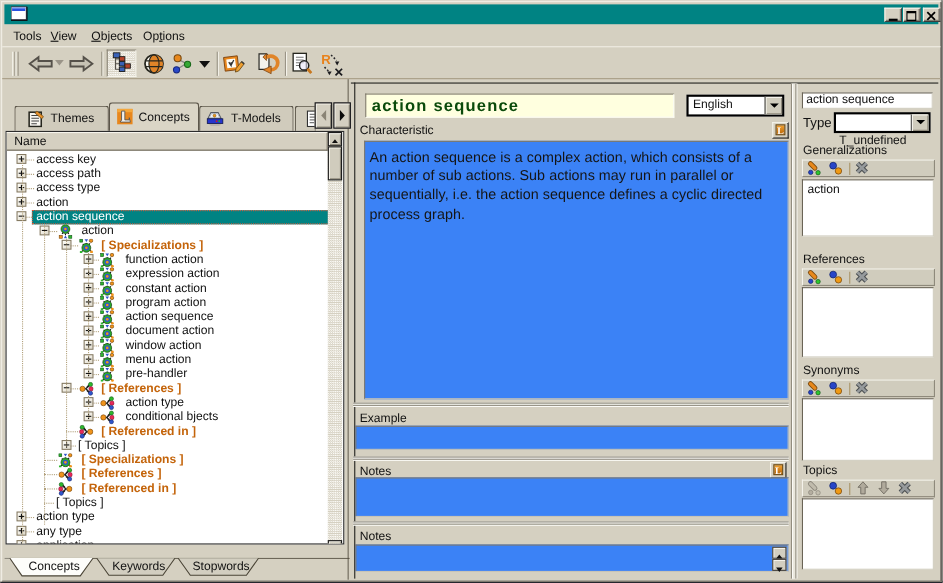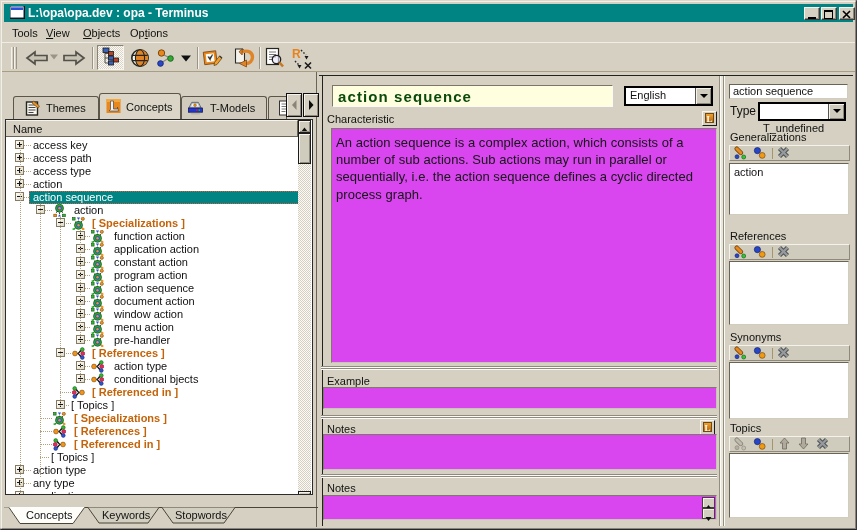--- a/index.html
+++ b/index.html
@@ -28,21 +28,21 @@
 .exp i{position:absolute;left:1px;top:3px;width:5px;height:1px;background:#141414}
 .exp.plus b{position:absolute;left:3px;top:1px;width:1px;height:5px;background:#141414}
 .vg{position:absolute;width:1px;border-left:1px dotted #b2a17c}
 .hg{position:absolute;height:1px;border-top:1px dotted #b2a17c}
 .nico{position:absolute;width:13px;height:13px}
 #vsb{position:absolute;left:292px;top:0px;width:13px;height:388px;background:conic-gradient(#fbfaf6 90deg,#d5d0c1 90deg 180deg,#fbfaf6 180deg 270deg,#d5d0c1 270deg) 0 0/2px 2px}
 .sbtn{position:absolute;left:292px;width:13px;background:#d0ccbd;border:1px solid #1c1c1c;box-shadow:inset 1px 1px 0 #f4f2ea,inset -1px -1px 0 #8e897b}
 #btabs{position:absolute;left:0px;top:435px;width:314px;height:18px;font-size:11px;color:#111}
 #midpanel{position:absolute;left:319px;top:76px;width:399px;height:450px}
 .lbl{position:absolute;font-size:11px;color:#111}
-.wbox{position:absolute;background:#d946ef;border-top:1px solid #80786a;border-left:1px solid #80786a;border-right:1px solid #c8c4b6;border-bottom:1px solid #c8c4b6}
+.wbox{position:absolute;background:#3b82f6;border-top:1px solid #80786a;border-left:1px solid #80786a;border-right:1px solid #c8c4b6;border-bottom:1px solid #c8c4b6}
 .ridge{position:absolute;height:3px;border-top:1px solid #8e8a7e;border-bottom:1px solid #8e8a7e;background:#fbfaf6;box-shadow:0 1px 0 #fbfaf6}
 .icobtn{position:absolute;width:15px;height:15px;background:#d5d0c1;border-top:1px solid #f6f4ec;border-left:1px solid #f6f4ec;border-right:1px solid #1c1c1c;border-bottom:1px solid #1c1c1c}
 .licon{position:absolute;left:2px;top:1px;width:9px;height:10px;background:linear-gradient(180deg,#f0a030,#b96608);border:1px solid #6e4a10;color:#fff;font-weight:bold;font-size:9px;line-height:10px;text-align:center;font-family:"Liberation Serif",serif}
 #rpanel{position:absolute;left:722px;top:76px;width:135px;height:450px}
 .combo{position:absolute;background:#fff;border:2px solid #000}
 .combtn{position:absolute;right:0px;top:0px;width:16px;background:#d0ccbd;border-left:1px solid #555;box-shadow:inset 1px 1px 0 #f4f2ea,inset -1px -1px 0 #8e897b}
 .carr{position:absolute;width:0;height:0;border-left:4px solid transparent;border-right:4px solid transparent;border-top:4px solid #000}
 .rtb{position:absolute;left:7px;width:121px;height:16px;background:#d0ccbd;border-top:1px solid #f4f2ea;border-left:1px solid #f4f2ea;border-right:1px solid #8e897b;border-bottom:1px solid #8e897b}
 .rlist{position:absolute;left:7px;width:120px;background:#fff;border-top:1px solid #6a6456;border-left:1px solid #6a6456;border-right:1px solid #d0ccbe;border-bottom:1px solid #d0ccbe;font-size:11px;color:#111}
 </style></head><body>
@@ -50,21 +50,20 @@
 <div id="inhl"></div>
 <div id="title">
  <svg class="abs" style="left:6px;top:2px" width="16" height="14" viewBox="0 0 16 14">
       <rect x="0" y="0" width="15" height="13" fill="#000"></rect>
       <rect x="0" y="0" width="14" height="12" fill="#fff"></rect>
       <rect x="1" y="1" width="12" height="3" fill="#2a50e0"></rect>
       <rect x="1" y="1" width="12" height="1" fill="#6a90f0"></rect>
       <rect x="1" y="4" width="12" height="7" fill="#fff"></rect>
       <rect x="0" y="0" width="14" height="12" fill="none" stroke="#223" stroke-width="1"></rect>
     </svg>
- <span class="txt">L:\opa\opa.dev : opa - Terminus</span>
  <div class="capbtn" style="left:800px">
       <div class="abs" style="left:3px;top:9px;width:8px;height:2px;background:#000"></div>
     </div>
  <div class="capbtn" style="left:817px">
       <div class="abs" style="left:2px;top:2px;width:9px;height:9px;border:1px solid #000;border-top:2px solid #000"></div>
     </div>
  <div class="capbtn" style="left:835px"><svg width="14" height="12">
         <path d="M3 2 L10 9 M10 2 L3 9" stroke="#000" stroke-width="1.6"></path>
       </svg></div>
 </div>
@@ -246,21 +245,21 @@
       </svg>
 <div class="trow" style="left:108px;top:110px">function action</div>
 <div class="hg" style="left:74px;top:129px;width:10px"></div>
 <div class="exp plus" style="left:69.5px;top:124px">
         <i></i>
         <b></b>
       </div>
 <svg class="nico" style="left:85px;top:123px" width="13" height="13">
         <use href="#ic-cup"></use>
       </svg>
-<div class="trow" style="left:108px;top:123px">application action</div>
+<div class="trow" style="left:108px;top:123px">expression action</div>
 <div class="hg" style="left:74px;top:142px;width:10px"></div>
 <div class="exp plus" style="left:69.5px;top:137px">
         <i></i>
         <b></b>
       </div>
 <svg class="nico" style="left:85px;top:136px" width="13" height="13">
         <use href="#ic-cup"></use>
       </svg>
 <div class="trow" style="left:108px;top:136px">constant action</div>
 <div class="hg" style="left:74px;top:155px;width:10px"></div>

